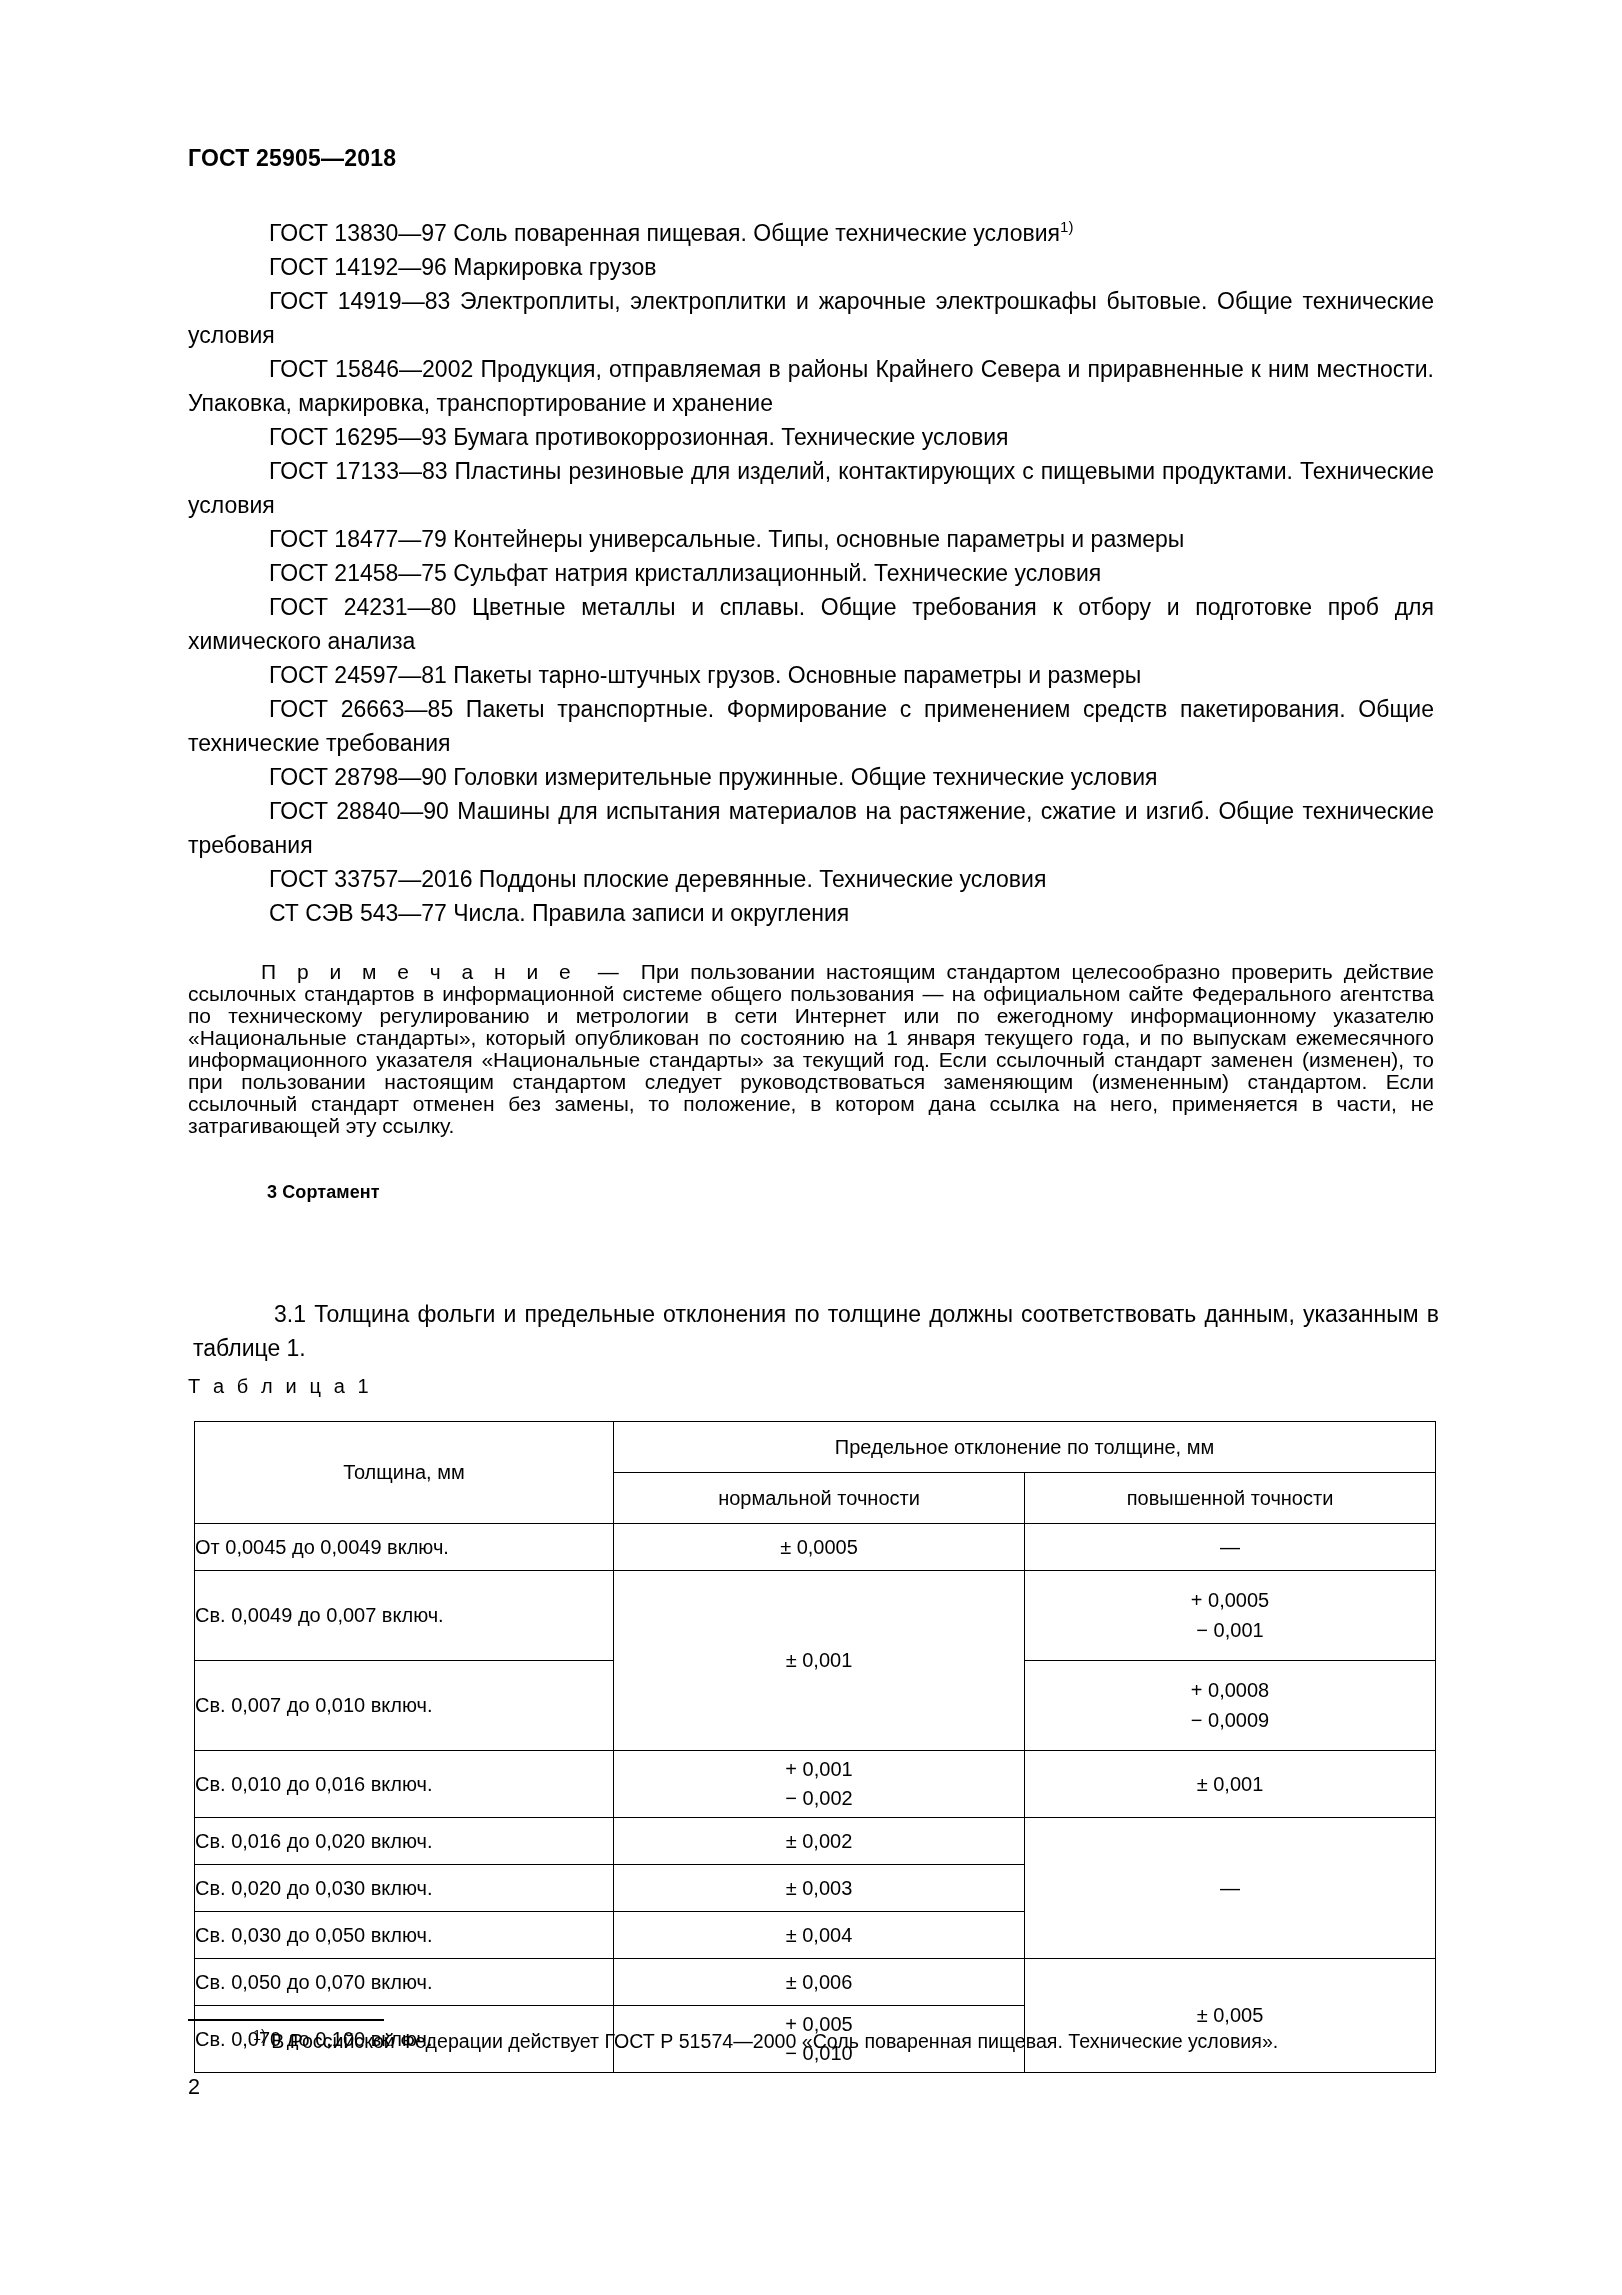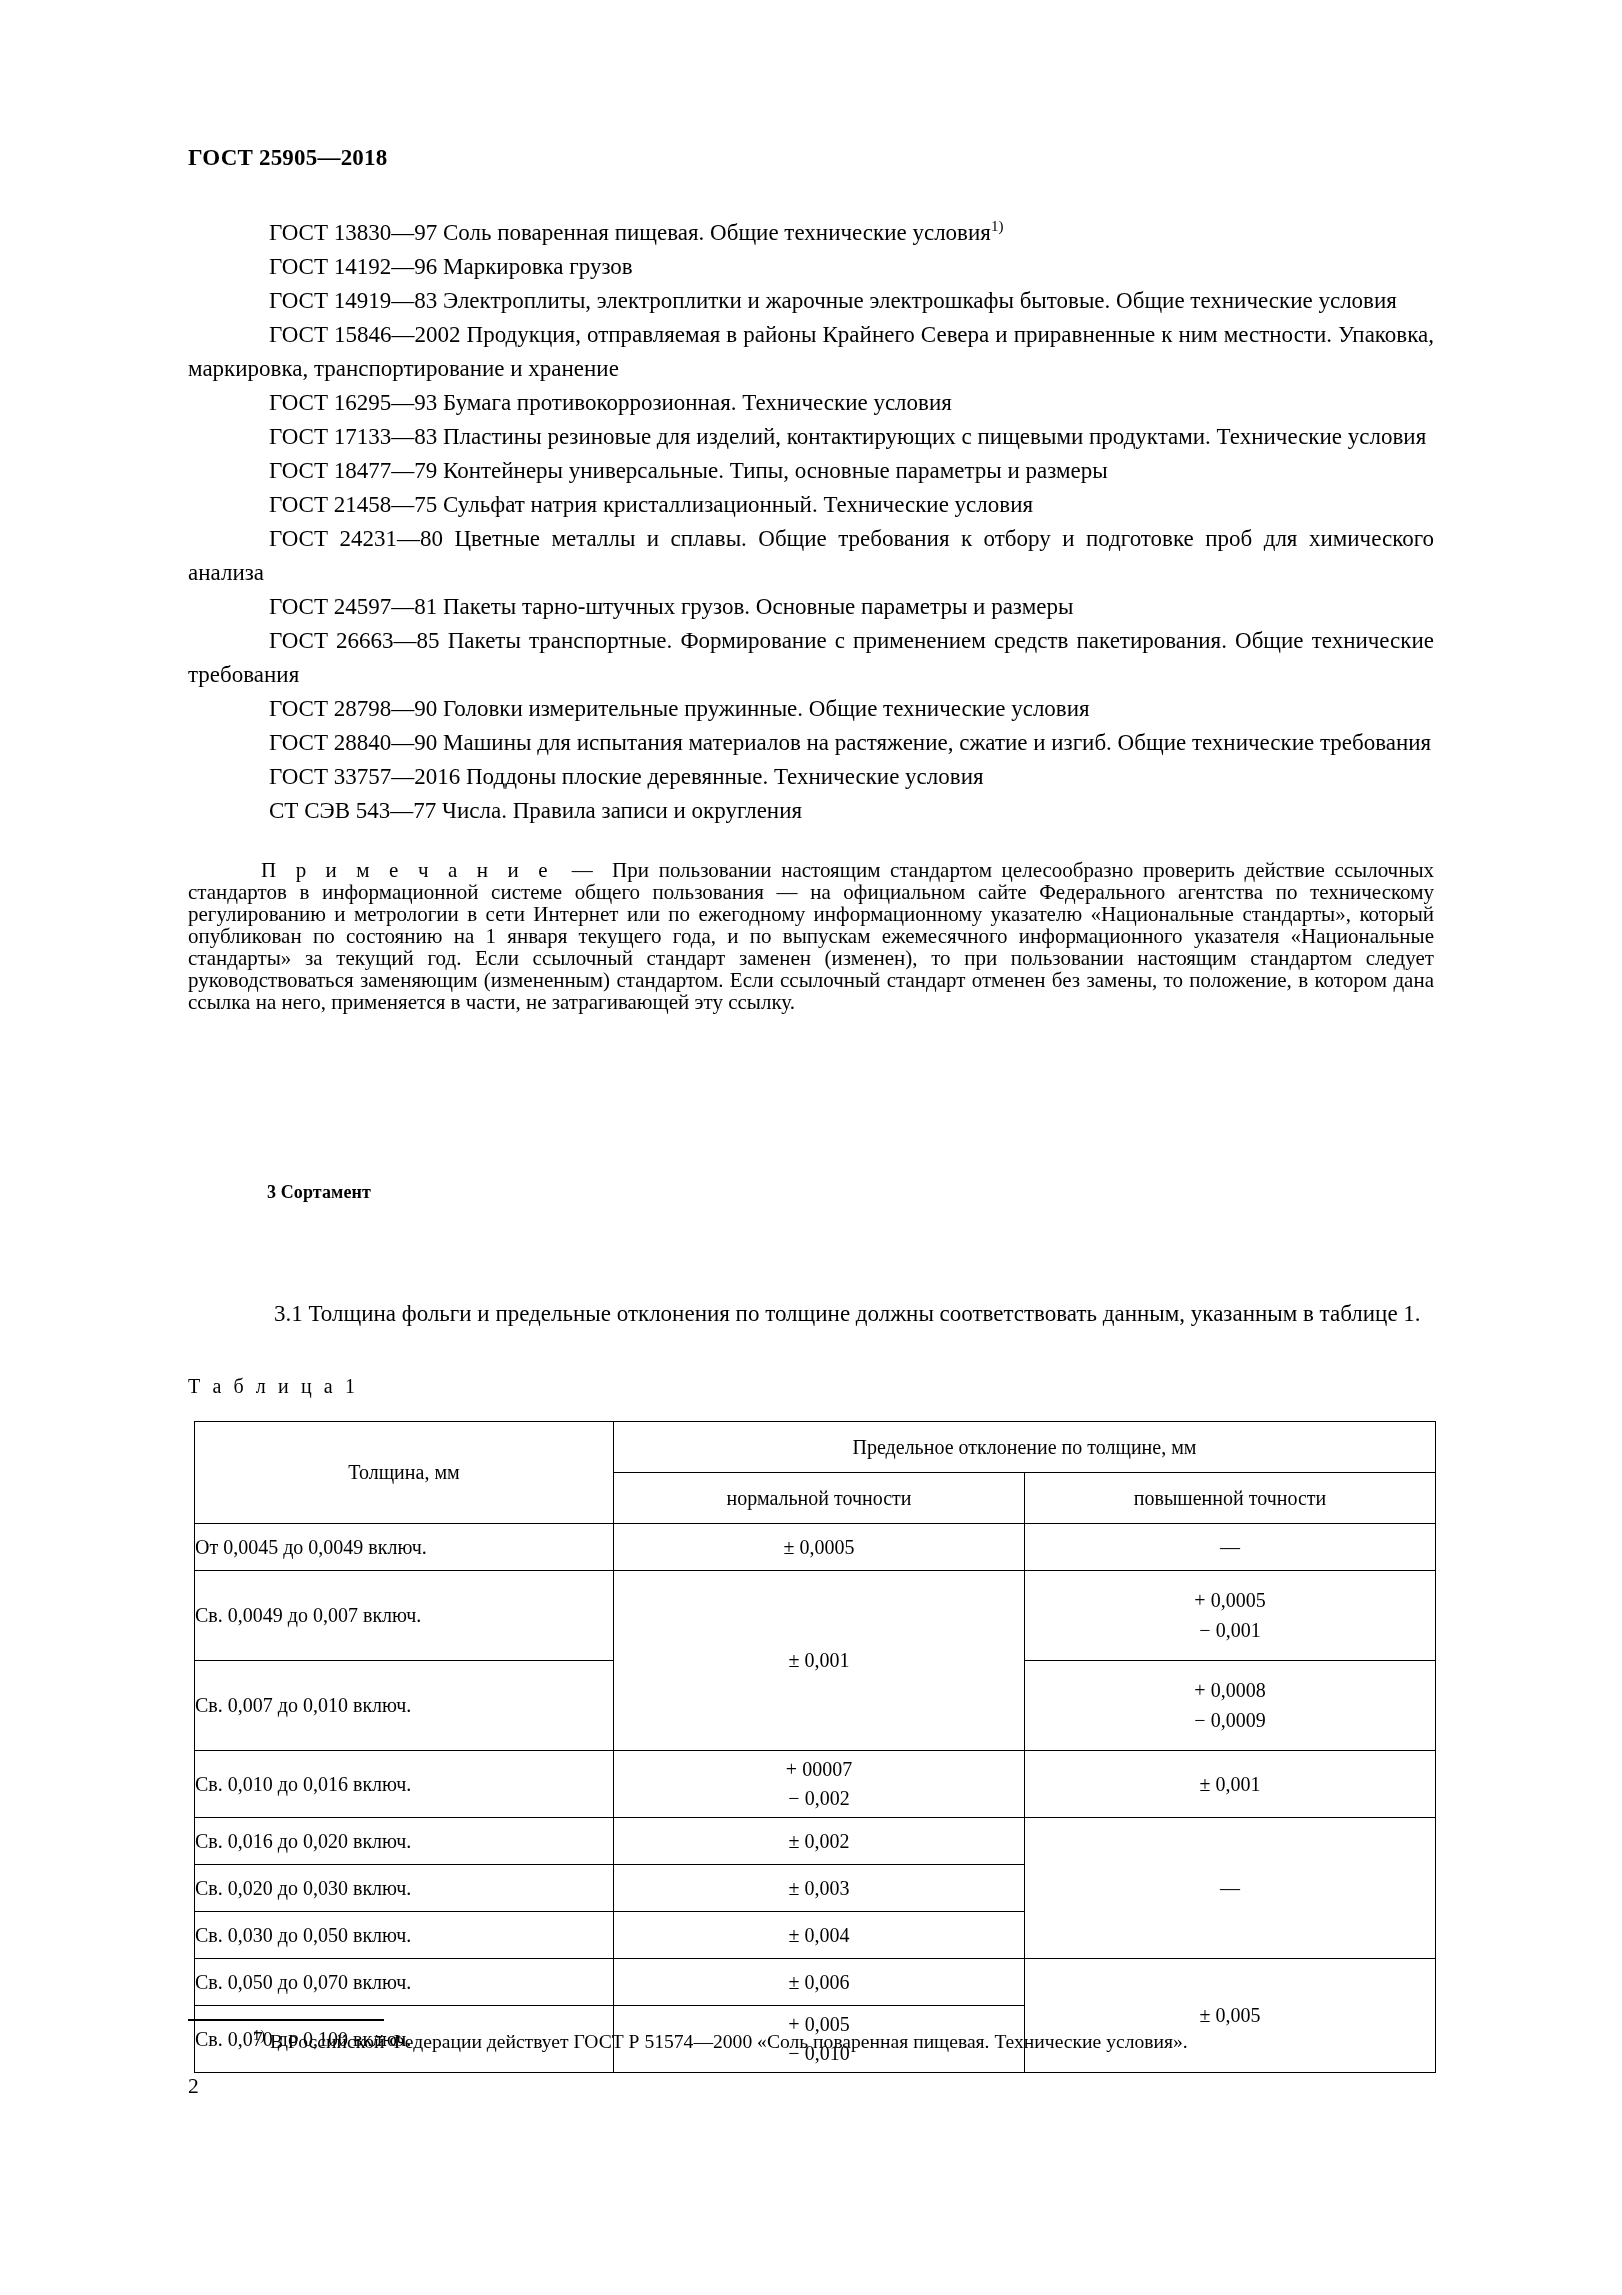--- a/index.html
+++ b/index.html
@@ -3,21 +3,21 @@
 <meta charset="utf-8">
 <style>
   html, body { margin:0; padding:0; background:#ffffff; }
   body {
     width:1623px; height:2295px;
     font-family:"Liberation Sans", sans-serif;
     color:#000000;
     position:relative;
     overflow:hidden;
   }
-  .page { position:relative; width:1452px; height:2295px; box-sizing:border-box;font-family:Liberation Serif, serif; }
+  .page { position:relative; width:1452px; height:2295px; box-sizing:border-box; }
 
   .header {
     position:absolute;
     left:188px; top:145px;
     font-size:23px;
     font-weight:bold;
     letter-spacing:0.2px;
   }
 
   .body-block {
@@ -194,21 +194,21 @@
       <tr class="r-h2">
         <td class="thick-left">Св. 0,007 до 0,010 включ.</td>
         <td class="ctr two-line">
           <div>+ 0,0008</div>
           <div>− 0,0009</div>
         </td>
       </tr>
       <tr class="r-h4">
         <td class="thick-left">Св. 0,010 до 0,016 включ.</td>
         <td class="ctr two-line">
-          <div>+ 00007</div>
+          <div>+ 0,001</div>
           <div>− 0,002</div>
         </td>
         <td class="ctr">± 0,001</td>
       </tr>
       <tr class="r-h3">
         <td class="thick-left">Св. 0,016 до 0,020 включ.</td>
         <td class="ctr">± 0,002</td>
         <td class="ctr" rowspan="3">—</td>
       </tr>
       <tr class="r-h3">

